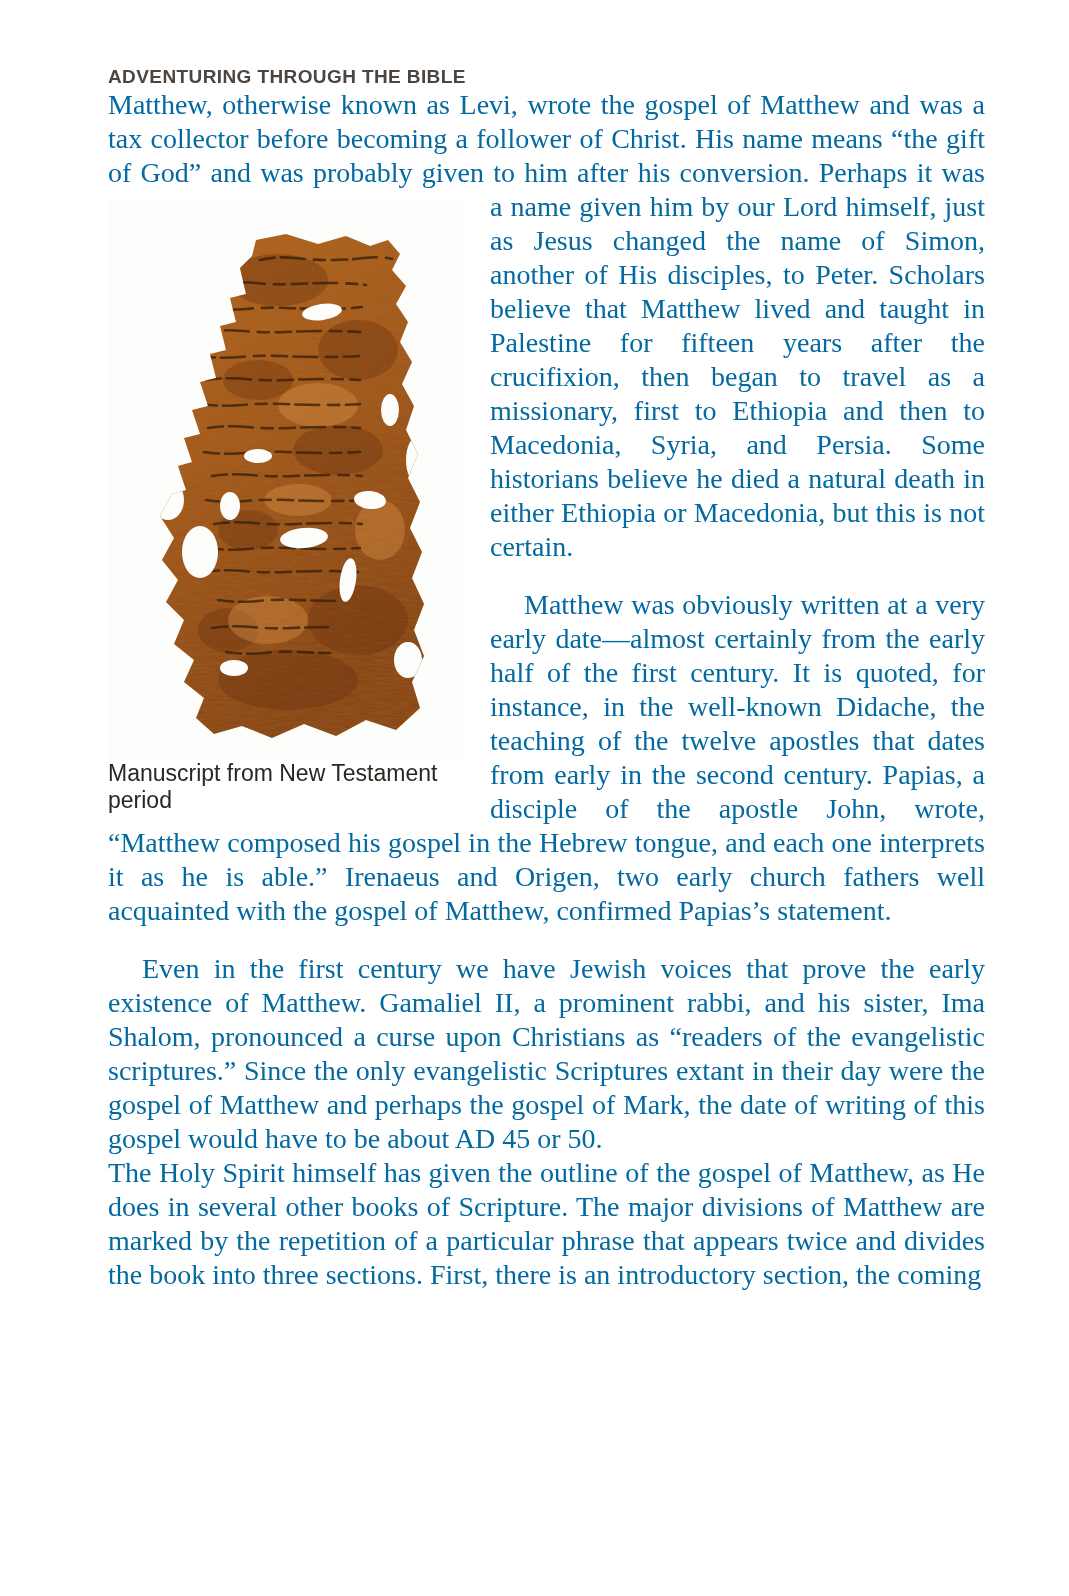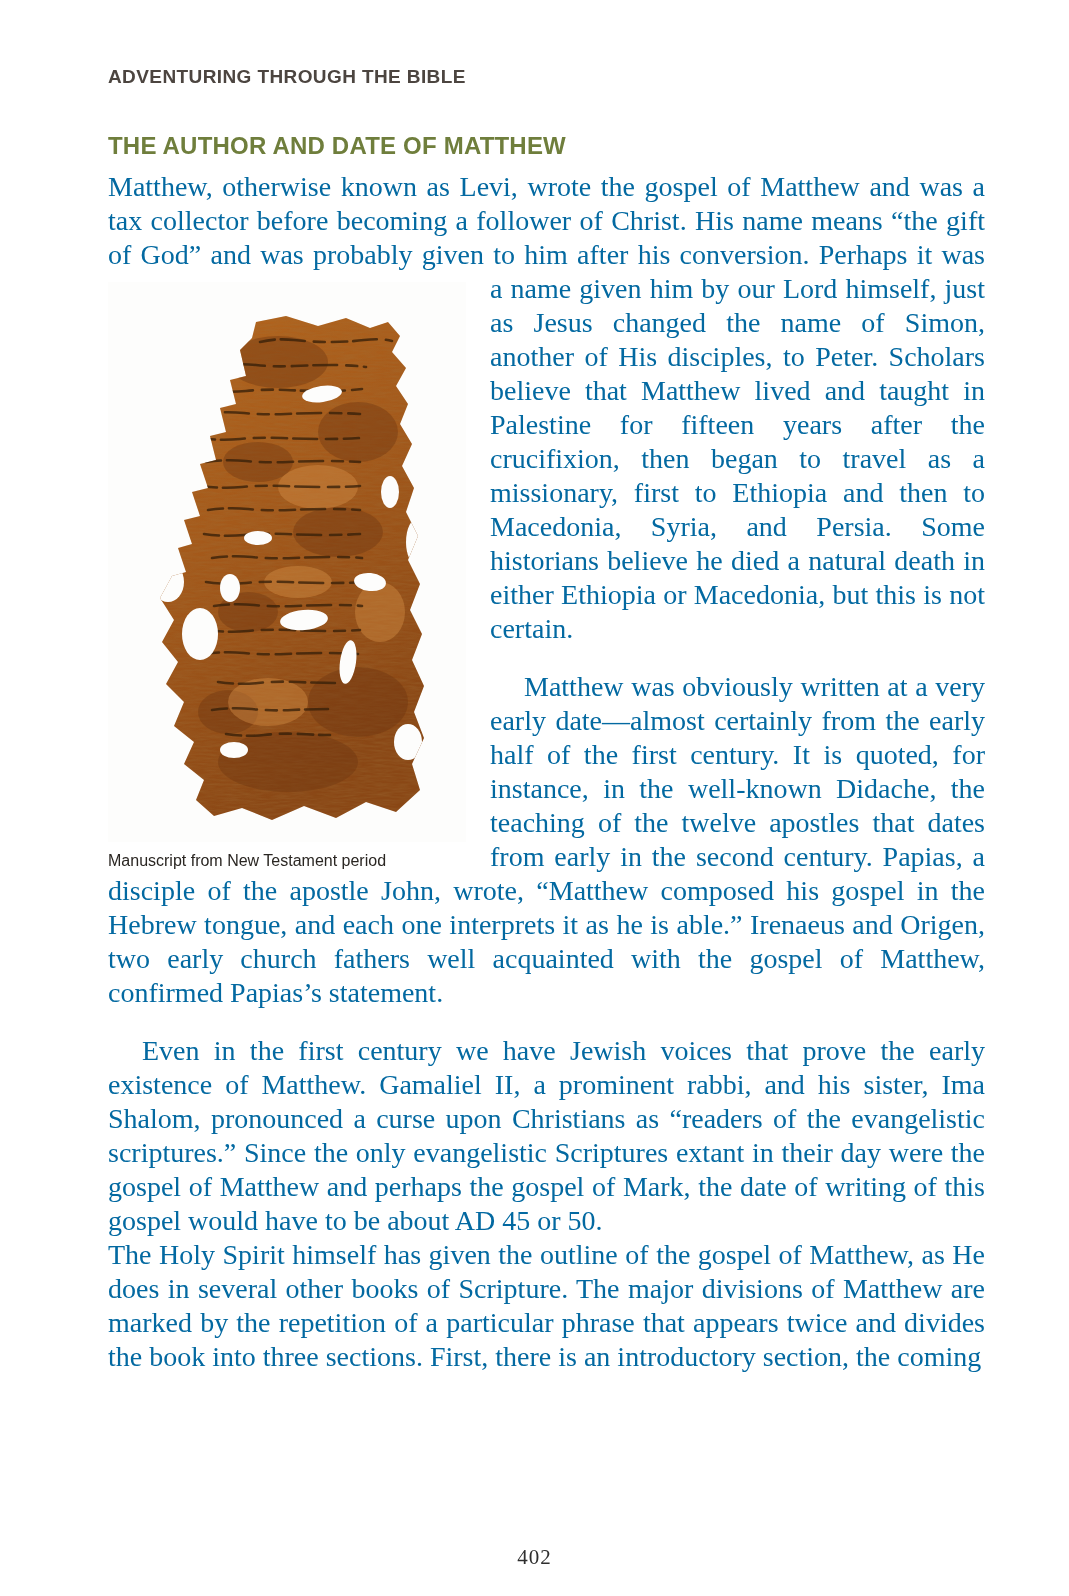--- a/index.html
+++ b/index.html
@@ -41,23 +41,22 @@
   .body-text.indent { text-indent:34px;margin-top:24px; }
   figure.ms-figure {
     float:left;
     width:358px;
     margin:10px 24px 4px 0;
   }
   .ms-image { width:358px; height:560px; display:block; }
   .ms-image svg { display:block; width:100%; height:100%; }
   figcaption {
     font-family:"Liberation Sans", sans-serif;
-    font-size:16px;
+    font-size:23px;
     color:#2a2622;
-    margin-top:10px;
     text-align:left;
     font-weight:500;
   }
   footer.page-footer {
     position:absolute;
     bottom:26px; left:0;
     width:100%;
     text-align:center;
   }
   .page-number {
@@ -70,21 +69,20 @@
 <body>
 
 <div class="page">
 
   <header>
     <span class="running-header">ADVENTURING THROUGH THE BIBLE</span>
   </header>
 
   <main>
 
-    <h2 class="sec-heading">THE AUTHOR AND DATE OF MATTHEW</h2>
 
     <p class="body-text jlast">Matthew, otherwise known as Levi, wrote the gospel of Matthew and was a tax collector before becoming a follower of Christ. His name means “the gift of God” and was probably given to him after his conversion. Perhaps it was</p>
 
     <figure class="ms-figure">
       <div class="ms-image">
         <svg viewBox="0 0 358 560" xmlns="http://www.w3.org/2000/svg" aria-hidden="true">
           <defs>
             <linearGradient id="pg" x1="0" y1="0" x2="0.35" y2="1">
               <stop offset="0" stop-color="#b4661e"></stop>
               <stop offset="0.45" stop-color="#a55a1b"></stop>
@@ -168,17 +166,14 @@
 
     <p class="body-text indent">Matthew was obviously written at a very early date—almost certainly from the early half of the first century. It is quoted, for instance, in the well-known Didache, the teaching of the twelve apostles that dates from early in the second century. Papias, a disciple of the apostle John, wrote, “Matthew composed his gospel in the Hebrew tongue, and each one interprets it as he is able.” Irenaeus and Origen, two early church fathers well acquainted with the gospel of Matthew, confirmed Papias’s statement.</p>
 
     <p class="body-text indent">Even in the first century we have Jewish voices that prove the early existence of Matthew. Gamaliel II, a prominent rabbi, and his sister, Ima Shalom, pronounced a curse upon Christians as “readers of the evangelistic scriptures.” Since the only evangelistic Scriptures extant in their day were the gospel of Matthew and perhaps the gospel of Mark, the date of writing of this gospel would have to be about AD 45 or 50.</p>
 
 
     <p class="body-text">The Holy Spirit himself has given the outline of the gospel of Matthew, as He does in several other books of Scripture. The major divisions of Matthew are marked by the repetition of a particular phrase that appears twice and divides the book into three sections. First, there is an introductory section, the coming</p>
 
   </main>
 
-  <footer class="page-footer">
-    <span class="page-number">402</span>
-  </footer>
 
 </div>
 
 </body></html>

